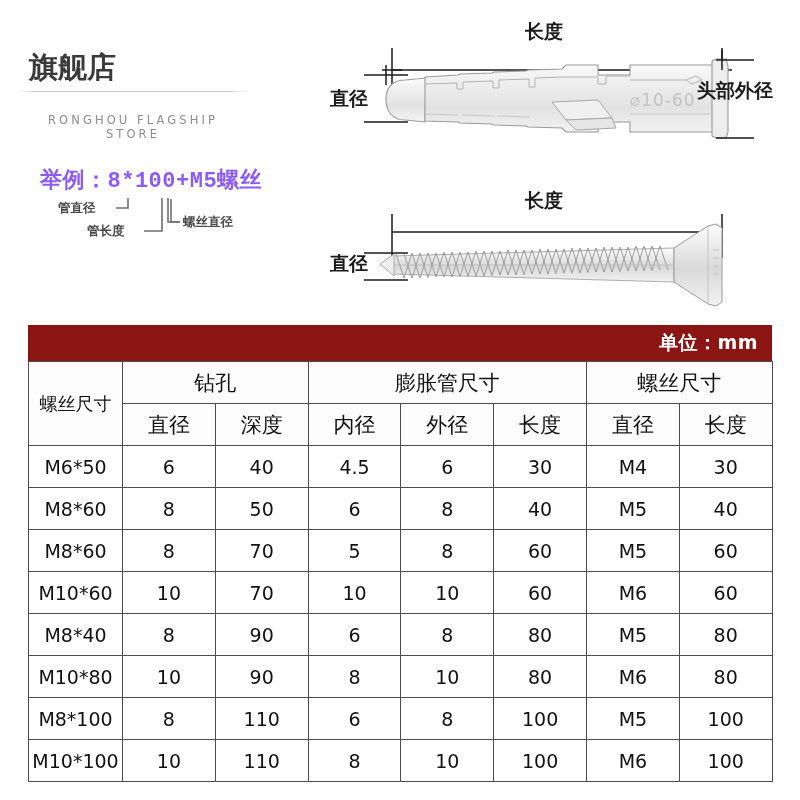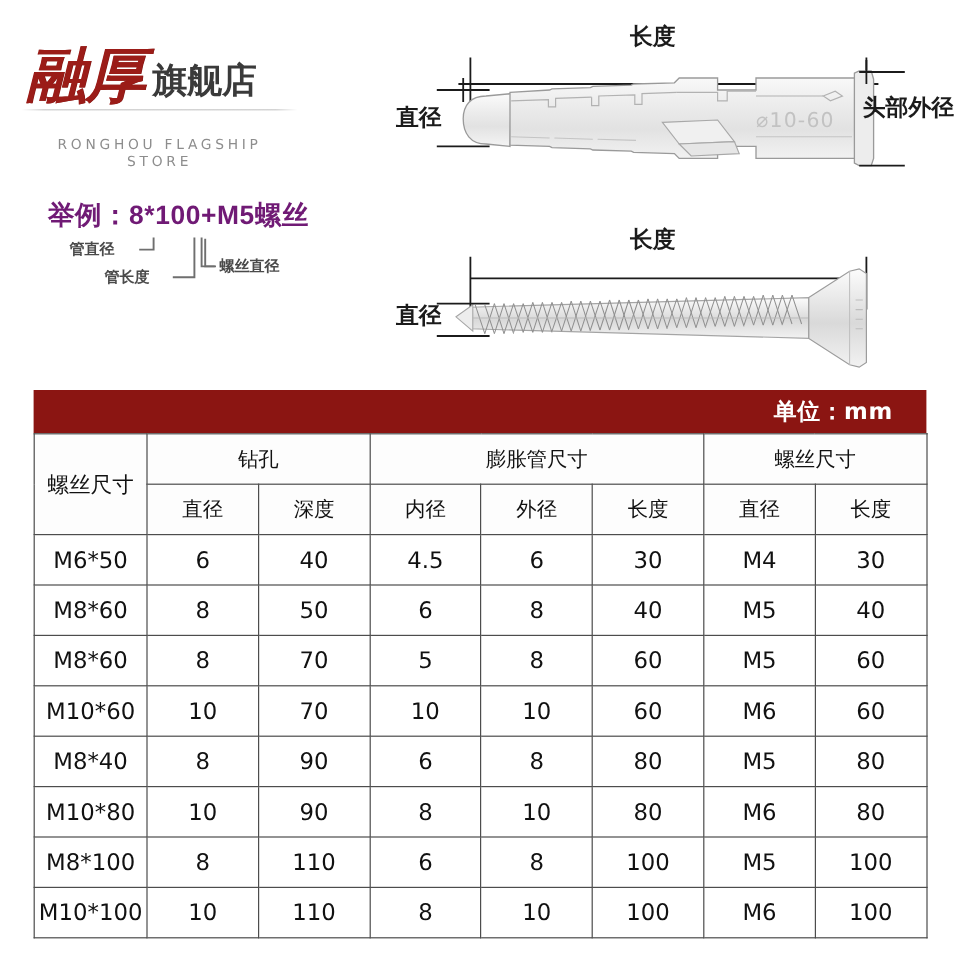--- a/index.html
+++ b/index.html
@@ -61,24 +61,24 @@
     font-family: "DejaVu Sans", "Liberation Sans", sans-serif;
   }
 
   
   #example {
     position: absolute;
     left: 40px; top: 165px;
     width: 260px; height: 85px;
   }
   #example-title {
-    font-family: Liberation Sans, sans-serif;
+    font-family: Liberation Mono, monospace;
     font-size: 22px;
     font-weight: 700;
-    color: #701a75;
+    color: #8b5cf6;
     white-space: nowrap;
     letter-spacing: 0.5px;
   }
   #example-callouts {
     position: relative;
     width: 260px; height: 52px;
     margin-top: 2px;
   }
   .callout-label {
     position: absolute;
@@ -112,21 +112,21 @@
     position: absolute;
     left: 28px; top: 325px;
     width: 744px;
   }
   #unit-bar {
     height: 36px;
     background: #8b1512;
     display: flex;
     align-items: center;
     justify-content: flex-end;
-    padding-right: 28px;
+    padding-right: 14px;
   }
   #unit-text {
     color: #ffffff;
     font-size: 19px;
     font-weight: 700;
     font-family: "DejaVu Sans", "Liberation Sans", sans-serif;
     letter-spacing: 0.5px;
   }
   table#spec-table {
     border-collapse: collapse;
@@ -137,42 +137,41 @@
   #spec-table th, #spec-table td {
     border: 1px solid #4d4d4d;
     text-align: center;
     vertical-align: middle;
     font-family: "DejaVu Sans", "Liberation Sans", sans-serif;
     color: #111111;
     font-weight: 400;
     padding: 0;
   }
   #spec-table th {
-    font-size: 17px;
+    font-size: 21px;
     height: 42px;
     background: #fdfdfd;
   }
   #spec-table th.grp { height: 42px; }
   #spec-table th.rowspan-head { font-size: 18px; }
   #spec-table td {
     font-size: 19px;
     height: 42px;
     background: #ffffff;
   }
   col.c-model { width: 94px; }
   col.c-n     { width: 92.8px; }
 </style>
 </head>
 <body>
 
 <div id="page">
 
   <div id="brand">
     <div id="brand-row">
-      <span class="brand-cn-big">融厚</span>
       <span class="brand-cn-small">旗舰店</span>
     </div>
     <div id="brand-rule"></div>
     <div id="brand-en">RONGHOU FLAGSHIP STORE</div>
   </div>
 
   <div id="example">
     <div id="example-title">举例：8*100+M5螺丝</div>
     <div id="example-callouts">
       <span class="callout-label" id="cl-tube-dia">管直径</span>
@@ -250,21 +249,21 @@
       <g stroke="#1b1b1b" stroke-width="1.5">
         <line x1="386" y1="42" x2="424" y2="42"></line>
         <line x1="386" y1="120" x2="424" y2="120"></line>
         <line x1="392" y1="32" x2="392" y2="52"></line>
       </g>
     </svg>
 
     
     <span class="dim-label" style="left:195px; top:3px;">长度</span>
     <span class="dim-label" style="left:0px; top:70px;">直径</span>
-    <span class="dim-label" style="left:389px; top:62px; width:48px; text-align:right;">头部外径</span>
+    <span class="dim-label" style="left:367px; top:62px; width:48px; text-align:right;">头部外径</span>
   </div>
 
   <div class="drawing" id="drawing-screw">
     <svg width="470" height="118" viewBox="0 0 470 118">
       <defs>
         <linearGradient id="screwBody" x1="0" y1="0" x2="0" y2="1">
           <stop offset="0%" stop-color="#fcfcfc"></stop>
           <stop offset="30%" stop-color="#e9e9e9"></stop>
           <stop offset="55%" stop-color="#d9d9d9"></stop>
           <stop offset="100%" stop-color="#f2f2f2"></stop>

